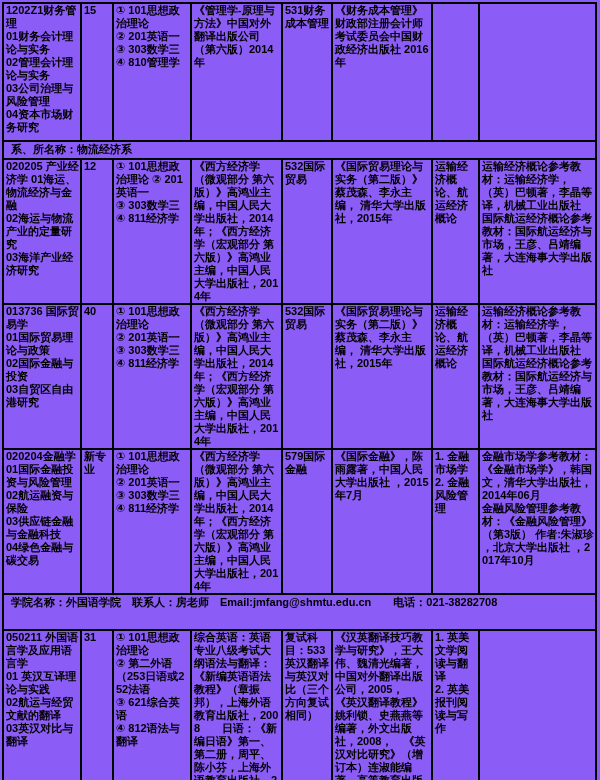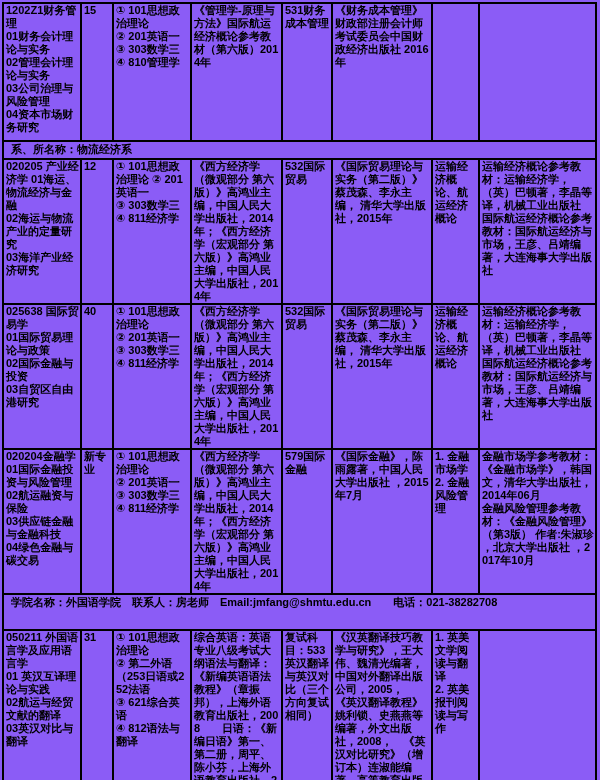--- a/index.html
+++ b/index.html
@@ -57,21 +57,21 @@
           <td>1202Z1财务管理
 01财务会计理论与实务
 02管理会计理论与实务
 03公司治理与风险管理
 04资本市场财务研究</td>
           <td>15</td>
           <td>① 101思想政治理论
 ② 201英语一
 ③ 303数学三
 ④ 810管理学</td>
-          <td>《管理学-原理与方法》国际航运经济概论参考教材（第六版）2014年</td>
+          <td>《管理学-原理与方法》中国对外翻译出版公司（第六版）2014年</td>
           <td>531财务成本管理</td>
           <td>《财务成本管理》财政部注册会计师考试委员会中国财政经济出版社 2016年</td>
           <td></td>
           <td></td>
         </tr>
         <tr style="height: 18px;">
           <td colspan="8" class="section">系、所名称：物流经济系</td>
         </tr>
         <tr style="height: 137px;">
           <td>020205 产业经济学 01海运、物流经济与金融
@@ -81,21 +81,21 @@
           <td>① 101思想政治理论 ② 201英语一
 ③ 303数学三
 ④ 811经济学</td>
           <td>《西方经济学（微观部分 第六版）》高鸿业主编，中国人民大学出版社，2014年；《西方经济学（宏观部分 第六版）》高鸿业主编，中国人民大学出版社，2014年</td>
           <td>532国际贸易</td>
           <td>《国际贸易理论与实务（第二版）》蔡茂森、李永主编， 清华大学出版社，2015年</td>
           <td>运输经济概论、航运经济概论</td>
           <td>运输经济概论参考教材：运输经济学，（英）巴顿著，李晶等译，机械工业出版社 国际航运经济概论参考教材：国际航运经济与市场，王彦、吕靖编著，大连海事大学出版社</td>
         </tr>
         <tr style="height: 124px;">
-          <td>025638 国际贸易学
+          <td>013736 国际贸易学
 01国际贸易理论与政策
 02国际金融与投资
 03自贸区自由港研究</td>
           <td>40</td>
           <td>① 101思想政治理论
 ② 201英语一
 ③ 303数学三
 ④ 811经济学</td>
           <td>《西方经济学（微观部分 第六版）》高鸿业主编，中国人民大学出版社，2014年；《西方经济学（宏观部分 第六版）》高鸿业主编，中国人民大学出版社，2014年</td>
           <td>532国际贸易</td>

